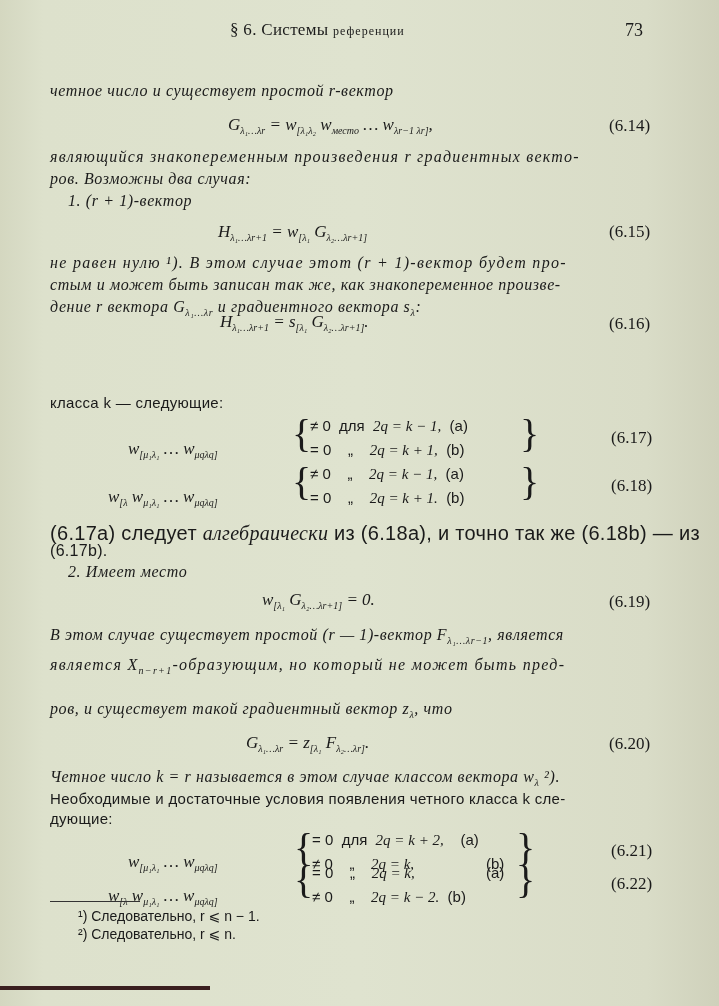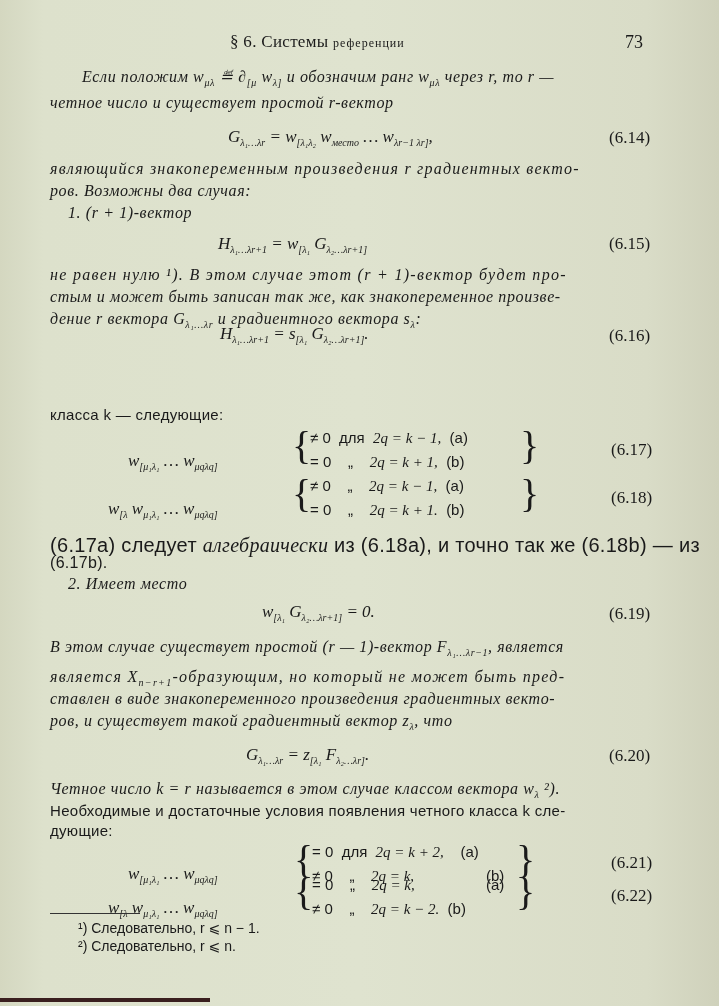--- a/index.html
+++ b/index.html
@@ -3,21 +3,21 @@
 <meta charset="utf-8">
 <style>
   html, body { margin:0; padding:0; }
   body {
     width:719px; height:1006px; overflow:hidden;
     background: linear-gradient(90deg, #d4d7c0 0%, #dde1cc 6%, #dfe3cf 50%, #d9dcc7 90%, #cfd1bb 100%);
     font-family: "Liberation Serif", serif;
     color:#1a1a1a;
     position:relative;
   }
-  .page { position:absolute; left:0; top:0; width:719px; height:990px;margin-top:12px; }
+  .page { position:absolute; left:0; top:0; width:719px; height:990px; }
   .abs { position:absolute; white-space:nowrap; }
   .header { top:20px; left:230px; font-size:17px; letter-spacing:0.3px; }
   .header .sc { font-size:12px; letter-spacing:1px; }
   .pagenum { top:20px; left:625px; font-size:18px; }
   .it { font-style:italic; }
   .line { font-size:16px; font-style:italic; letter-spacing:0.6px; }
   .rom { font-family:"Liberation Sans", sans-serif; font-style:normal; font-size:15px; letter-spacing:0.3px; }
   .eq { font-size:17px; font-style:italic; }
   .eqnum { font-size:17px; font-style:normal; left:609px; }
   sub { font-size:10px; vertical-align:-4px; font-style:italic; }
@@ -31,23 +31,20 @@
 <body>
 
 <div class="page">
 
   <div class="abs header">
     <span>§ 6. Системы</span>
     <span class="sc">референции</span>
   </div>
   <div class="abs pagenum">73</div>
 
-  <div class="abs line" style="top:55px; left:82px;">
-    <span>Если положим w</span><sub>μλ</sub><span> ≝ ∂</span><sub>[μ</sub><span> w</span><sub>λ]</sub><span> и обозначим ранг w</span><sub>μλ</sub><span> через r, то r —</span>
-  </div>
   <div class="abs line" style="top:82px; left:50px;">четное число и существует простой r-вектор</div>
 
   <div class="abs eq" style="top:115px; left:228px;">
     <span>G</span><sub>λ₁…λr</sub><span> = w</span><sub>[λ₁λ₂</sub><span> w</span><sub>место</sub><span> … w</span><sub>λr−1 λr]</sub><span>,</span>
   </div>
   <div class="abs eqnum" style="top:116px;">(6.14)</div>
 
   <div class="abs line" style="top:148px; left:50px; letter-spacing:1.2px;">являющийся знакопеременным произведения r градиентных векто-</div>
   <div class="abs line" style="top:170px; left:50px;">ров. Возможны два случая:</div>
   <div class="abs line" style="top:192px; left:68px;">1. (r + 1)-вектор</div>
@@ -106,21 +103,20 @@
     <span>w</span><sub>[λ₁</sub><span> G</span><sub>λ₂…λr+1]</sub><span> = 0.</span>
   </div>
   <div class="abs eqnum" style="top:592px;">(6.19)</div>
 
   <div class="abs line" style="top:626px; left:50px;">
     <span>В этом случае существует простой (r — 1)-вектор F</span><sub>λ₁…λr−1</sub><span>, является</span>
   </div>
   <div class="abs line" style="top:656px; left:50px; letter-spacing:1.3px;">
     <span>является X</span><sub>n−r+1</sub><span>-образующим, но который не может быть пред-</span>
   </div>
-  <div class="abs line" style="top:678px; left:50px;">ставлен в виде знакопеременного произведения градиентных векто-</div>
   <div class="abs line" style="top:700px; left:50px;">
     <span>ров, и существует такой градиентный вектор z</span><sub>λ</sub><span>, что</span>
   </div>
 
   <div class="abs eq" style="top:733px; left:246px;">
     <span>G</span><sub>λ₁…λr</sub><span> = z</span><sub>[λ₁</sub><span> F</span><sub>λ₂…λr]</sub><span>.</span>
   </div>
   <div class="abs eqnum" style="top:734px;">(6.20)</div>
 
   <div class="abs line" style="top:768px; left:50px;">

